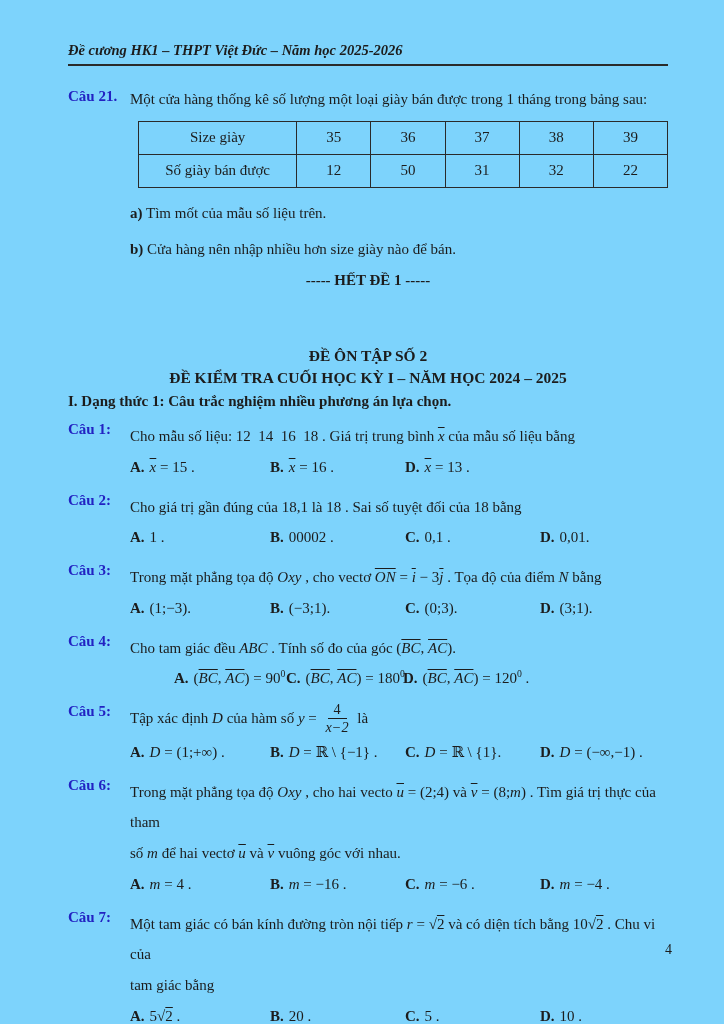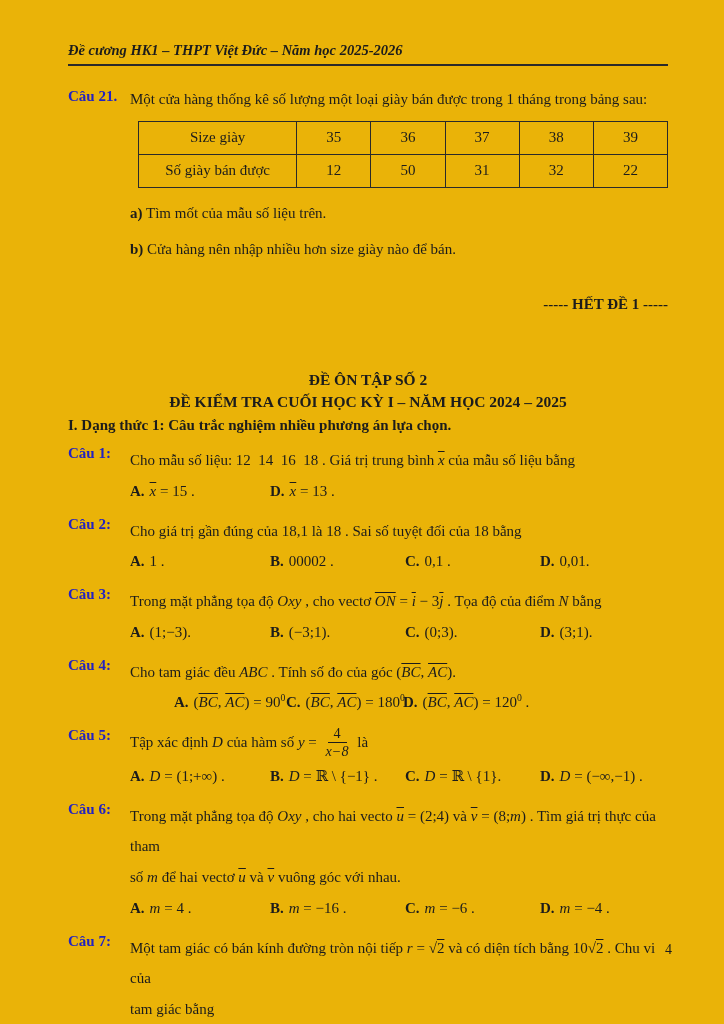--- a/index.html
+++ b/index.html
@@ -1,32 +1,32 @@
 <!DOCTYPE html>
 <html style="--accent: #2222c2;"><head>
 <meta charset="utf-8">
 <style>
   html,body{margin:0;padding:0;background:#e8e8e8;}
-  .page{position:relative;width:724px;height:1024px;background:#eab308;margin:0 auto;
+  .page{position:relative;width:724px;height:1024px;background:#7dd3fc;margin:0 auto;
         font-family:"Liberation Serif","DejaVu Serif",serif;color:#1c1c1c;font-size:15px;overflow:hidden;}
   .inner{padding:42px 56px 0 68px;}
   .doc-header{font-style:italic;font-weight:bold;font-size:14.5px;padding-bottom:5px;
               border-bottom:2px solid #2a2a2a;}
   
   .q{display:flex;margin-top:22px;}
   .qlabel{flex:0 0 62px;font-weight:bold;color:var(--accent,#2222c2);white-space:nowrap;}
   .qtext{flex:1;line-height:1.5;}
   
   table.shoe{border-collapse:collapse;margin:10px 0 0 70px;}
   table.shoe td{border:1px solid #2a2a2a;height:32px;text-align:center;padding:0 6px;min-width:56px;}
   table.shoe td.rowhead{width:160px;}
   table.shoe td:not(.rowhead){width:62px;}
   .subq{margin:15px 0 0 62px;line-height:1.4;}
   .subq b{font-weight:bold;}
-  .divider{text-align:right;font-weight:bold;margin-top:36px;}
+  .divider{text-align:center;font-weight:bold;margin-top:12px;}
   
   .exam2-head{margin-top:56px;text-align:center;font-weight:bold;font-size:15.5px;line-height:1.45;}
   .section{font-weight:bold;margin-top:2px;text-align:left;font-size:15px;}
   
   .qlist{margin-top:8px;}
   .question{display:flex;margin-bottom:9px;}
   .qbody{flex:1;min-width:0;}
   .qline{line-height:2.05;}
   .options{display:grid;grid-template-columns:140px 135px 135px auto;line-height:2.05;white-space:nowrap;}
   .options.tight{grid-template-columns:112px 117px 113px auto;margin-left:44px;}
@@ -92,20 +92,21 @@
       <div class="section">I. Dạng thức 1: Câu trắc nghiệm nhiều phương án lựa chọn.</div>
     </div>
 
     <div class="qlist">
         <div class="question">
           <span class="qlabel">Câu 1:</span>
           <div class="qbody">
             <div class="qline">Cho mẫu số liệu: 12&nbsp; 14&nbsp; 16&nbsp; 18 . Giá trị trung bình <span class="mi vec">x</span> của mẫu số liệu bằng</div>
             <div class="options">
               <span><b class="optkey">A.</b><span><span class="mi vec">x</span> = 15 .</span></span>
+              <span><b class="optkey">B.</b><span><span class="mi vec">x</span> = 16 .</span></span>
               <span><b class="optkey">D.</b><span><span class="mi vec">x</span> = 13 .</span></span>
             </div>
           </div>
         </div>
         <div class="question">
           <span class="qlabel">Câu 2:</span>
           <div class="qbody">
             <div class="qline">Cho giá trị gần đúng của 18,1 là 18 . Sai số tuyệt đối của 18 bằng</div>
             <div class="options">
               <span><b class="optkey">A.</b><span>1 .</span></span>
@@ -136,21 +137,21 @@
               <span><b class="optkey">C.</b><span>(<span class="mi vec">BC</span>, <span class="mi vec">AC</span>) = 180<span class="msup">0</span> .</span></span>
               <span><b class="optkey">D.</b><span>(<span class="mi vec">BC</span>, <span class="mi vec">AC</span>) = 120<span class="msup">0</span> .</span></span>
             </div>
           </div>
         </div>
         <div class="question">
           <span class="qlabel">Câu 5:</span>
           <div class="qbody">
             <div class="qline">Tập xác định <span class="mi">D</span> của hàm số <span class="mi">y</span> = <span class="frac">
                 <span class="fnum">4</span>
-                <span class="fden mi">x−8</span>
+                <span class="fden mi">x−2</span>
               </span> là</div>
             <div class="options">
               <span><b class="optkey">A.</b><span><span class="mi">D</span> = (1;+∞) .</span></span>
               <span><b class="optkey">B.</b><span><span class="mi">D</span> = ℝ \ {−1} .</span></span>
               <span><b class="optkey">C.</b><span><span class="mi">D</span> = ℝ \ {1}.</span></span>
               <span><b class="optkey">D.</b><span><span class="mi">D</span> = (−∞,−1) .</span></span>
             </div>
           </div>
         </div>
         <div class="question">

